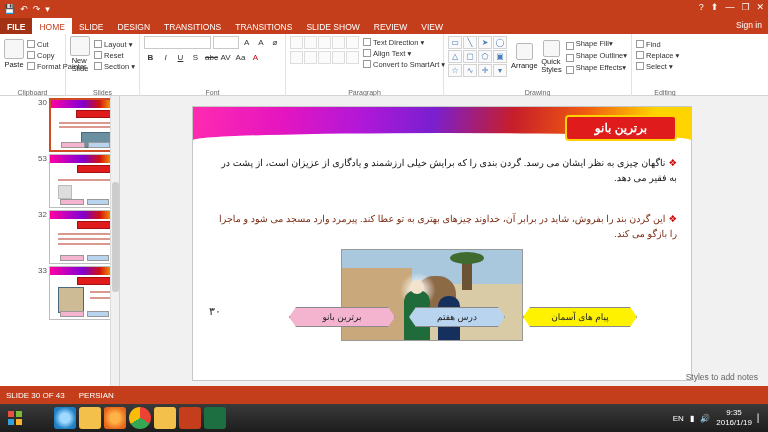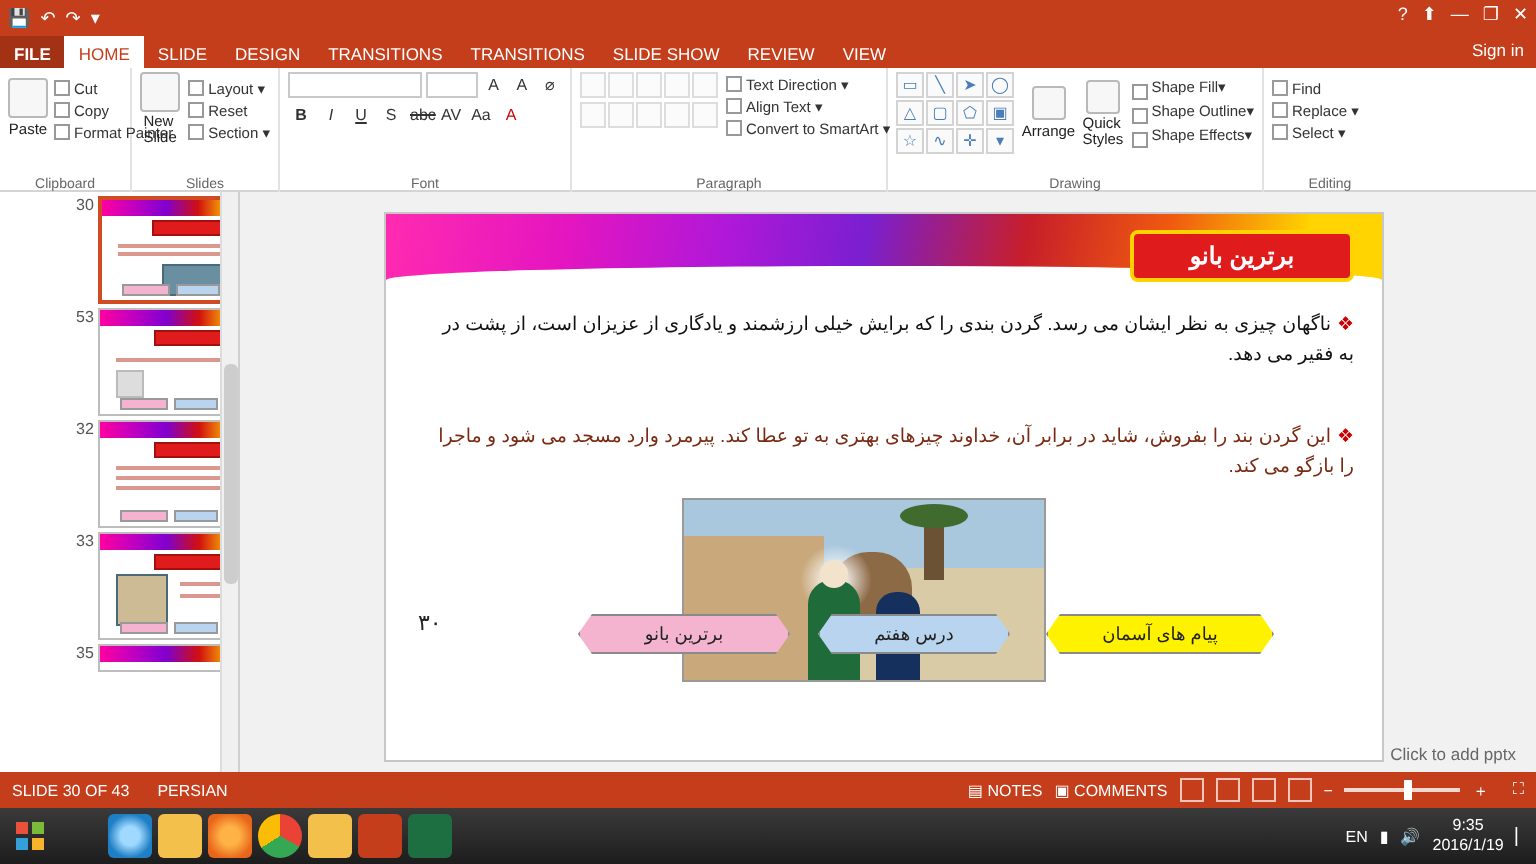--- a/index.html
+++ b/index.html
@@ -386,26 +386,20 @@
           <div class="t-pic" style="left:8px; top:20px; width:26px; height:26px; background:#cdbb96;"></div>
           <div class="t-line" style="left:40px; top:24px; width:48px;"></div>
           <div class="t-line" style="left:40px; top:30px; width:44px;"></div>
           <div class="t-chip" style="left:10px; bottom:2px; width:24px; background:#f4b3cf;"></div>
           <div class="t-chip" style="left:37px; bottom:2px; width:22px; background:#b9d4ef;"></div>
           <div class="t-chip" style="left:62px; bottom:2px; width:26px; background:#fff200;"></div>
         </div>
       </div>
 
 
-      <div class="thumb-row">
-        <div class="thumb-num">35</div>
-        <div class="thumb" style="height:14px;">
-          <div class="t-bar"></div>
-        </div>
-      </div>
 
       <div class="scrollbar-thumbs">
         <div class="scroll-handle" style="top:86px; height:110px;"></div>
       </div>
     </div>
 
     <div class="canvas-wrap">
       <div class="slide">
 
         <div class="slide-banner">
@@ -434,43 +428,28 @@
           <div class="ph-f2"></div>
         </div>
 
         <div class="slide-num">۳۰</div>
 
         <div class="chip chip-pink">برترین بانو</div>
         <div class="chip chip-yellow">پیام های آسمان</div>
         <div class="chip chip-blue">درس هفتم</div>
       </div>
 
-      <div class="notes-hint">Click to add pptx</div>
+      <div class="notes-hint">Styles to add notes</div>
     </div>
   </div>
 
   <div class="status">
     <div class="sleft">
       <span>SLIDE 30 OF 43</span>
       <span>PERSIAN</span>
-    </div>
-    <div class="sright">
-      <span>▤ <span>NOTES</span></span>
-      <span>▣ <span>COMMENTS</span></span>
-      <span class="view-btn"></span>
-      <span class="view-btn"></span>
-      <span class="view-btn"></span>
-      <span class="view-btn"></span>
-      <span>−</span>
-      <span class="zoom-track">
-          <span class="zoom-knob"></span>
-        </span>
-      <span>＋</span>
-      <span></span>
-      <span>⛶</span>
     </div>
   </div>
 
   <div class="taskbar">
     <div class="start">
         <div class="start-logo"></div>
       </div>
     <div class="tb-icons">
       <div class="tb-ico tb-ie"></div>
       <div class="tb-ico tb-fd"></div>

